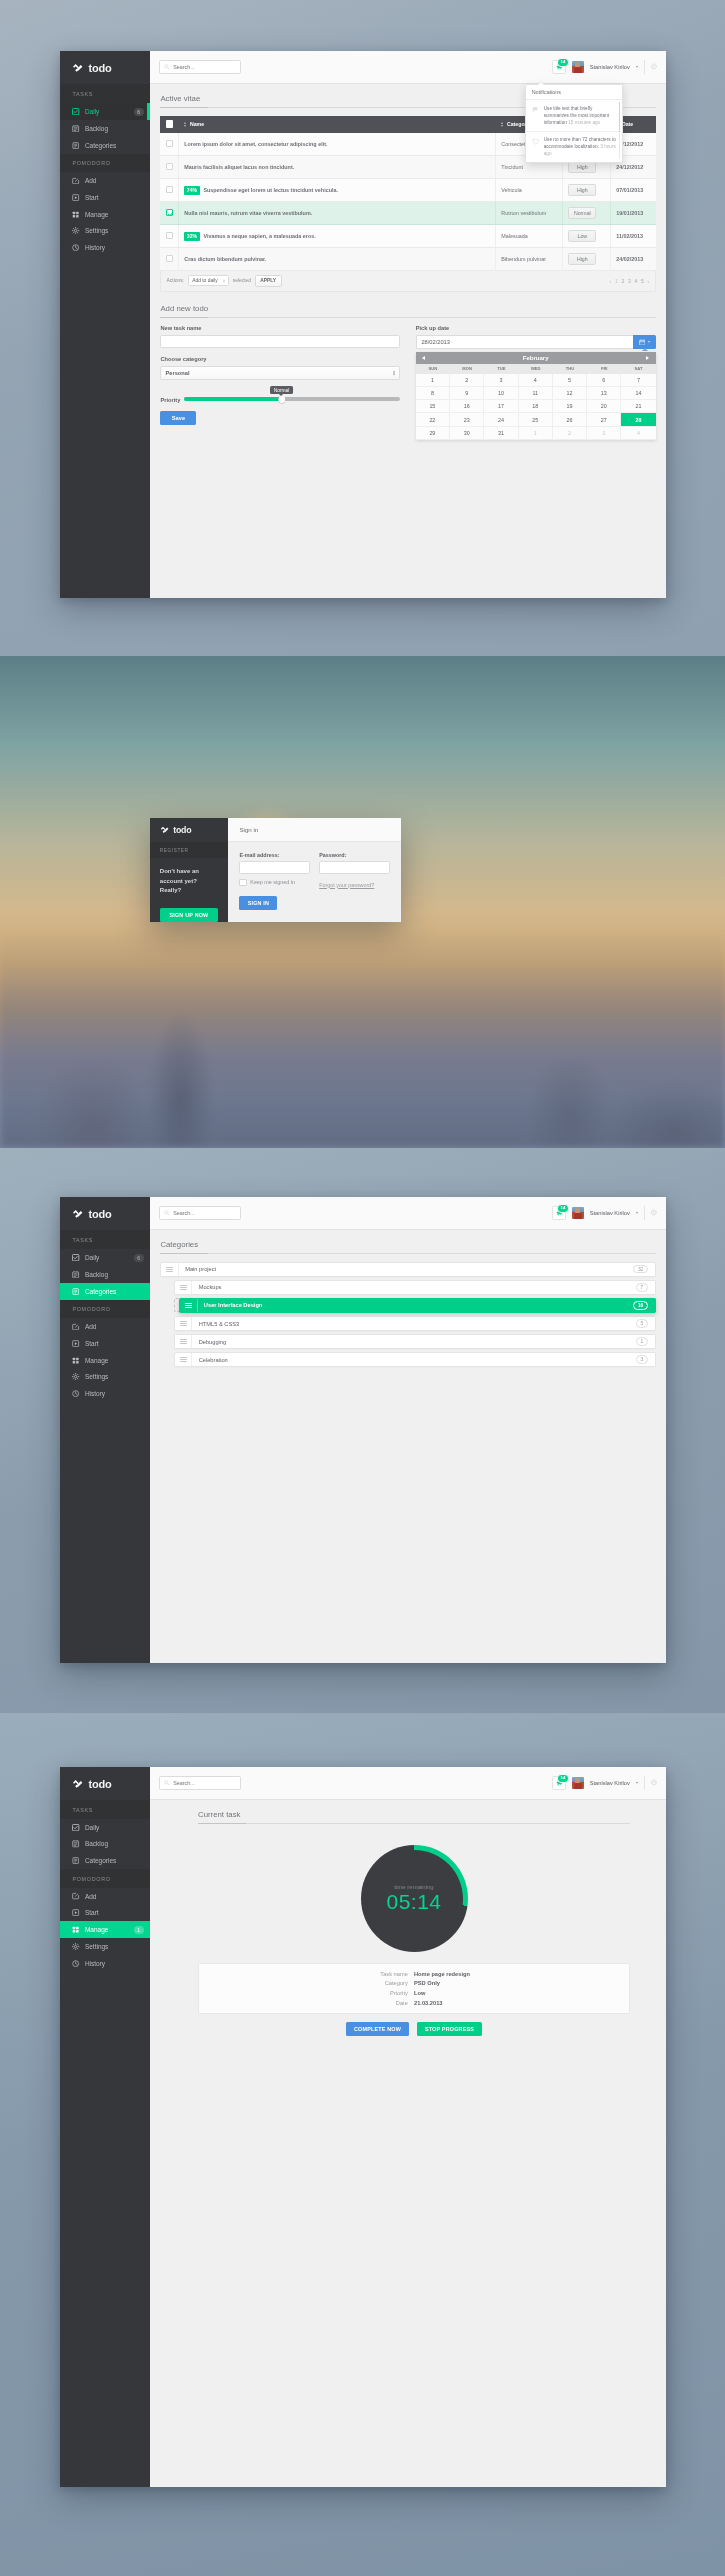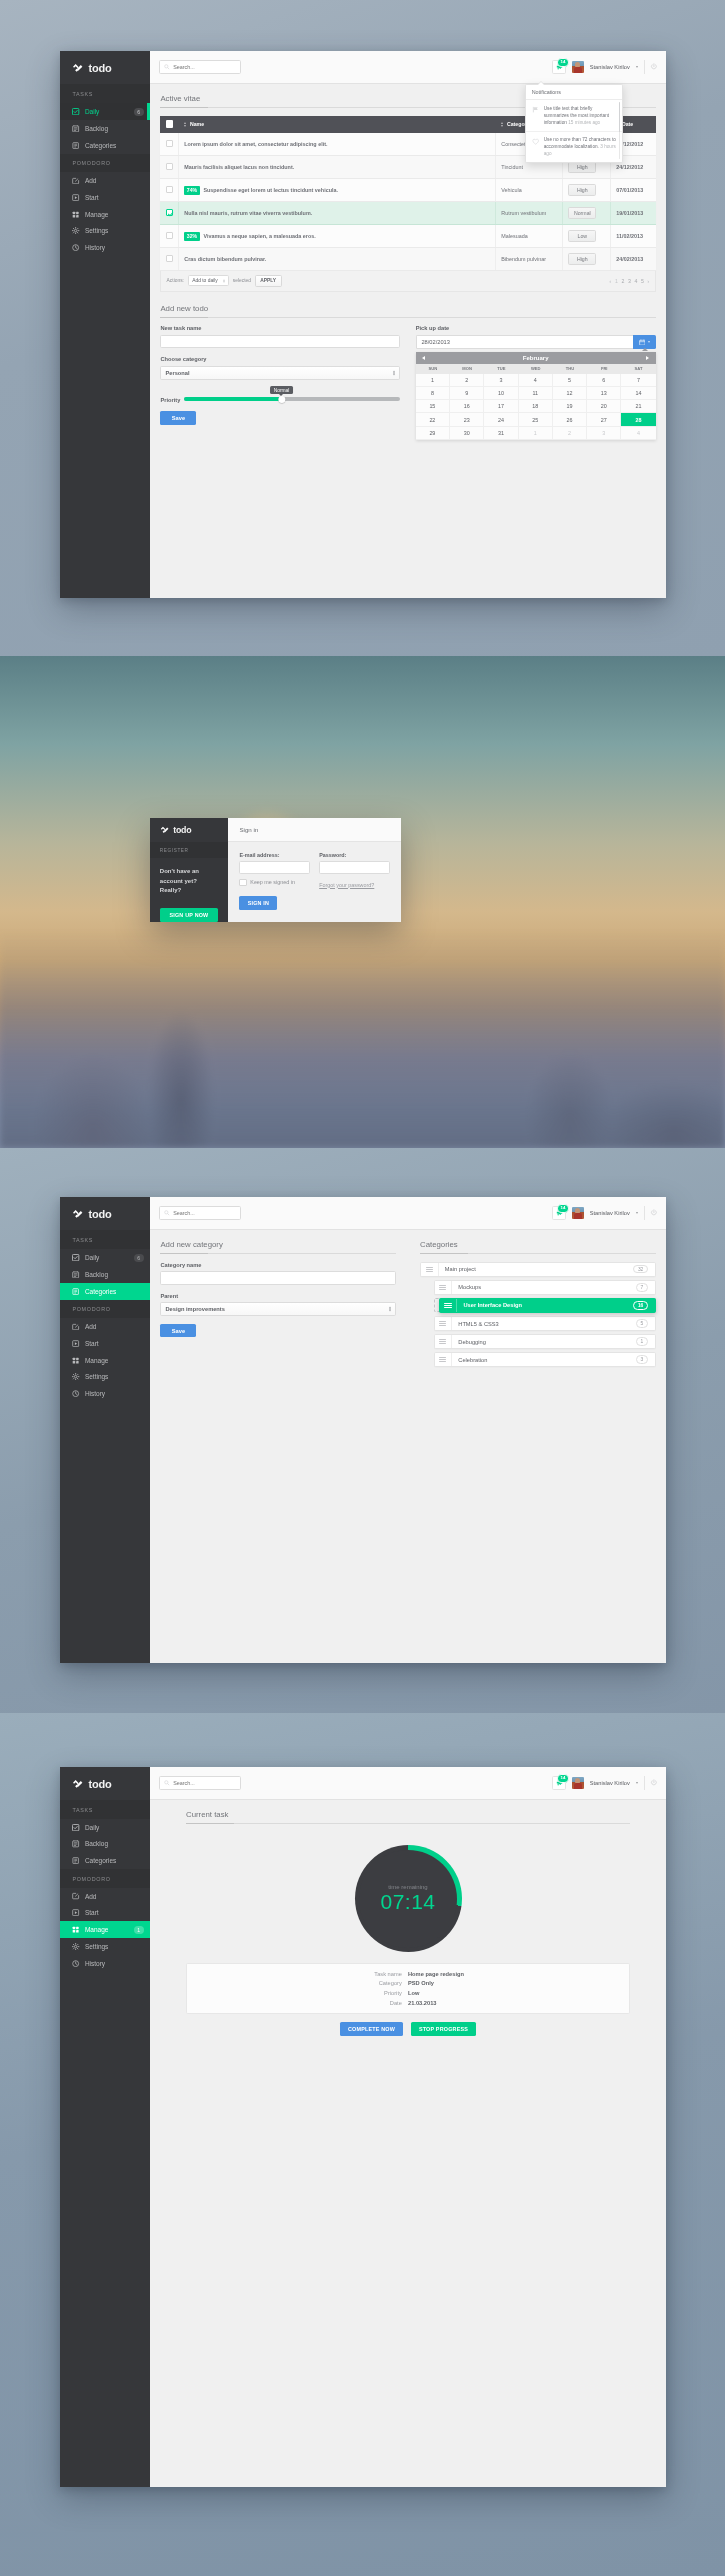--- a/index.html
+++ b/index.html
@@ -802,39 +802,20 @@
           <span class="vdiv"></span>
           <svg class="power" viewBox="0 0 16 16">
               <path d="M8 1.5v6" stroke="#9a9ca1" stroke-width="1.5" fill="none" stroke-linecap="round"></path>
               <path d="M4.3 3.6a5 5 0 1 0 7.4 0" stroke="#9a9ca1" stroke-width="1.5" fill="none" stroke-linecap="round"></path>
             </svg>
         </div>
       </div>
 
       <div class="content">
         <div class="form-cols" style="gap:24px;">
-          <div class="fcol">
-            <div class="sect-title">Add new category</div>
-            <div class="sect-rule"></div>
-            <div class="fgroup">
-              <span class="flabel">Category name</span>
-              <input class="finput" value="" style="">
-            </div>
-            <div class="fgroup">
-              <span class="flabel">Parent</span>
-              <div class="fsel">
-                <span>Design improvements</span>
-                <span class="arrows">
-                    <i class="up"></i>
-                    <i class="dn"></i>
-                  </span>
-              </div>
-            </div>
-            <button class="btn-blue">Save</button>
-          </div>
 
           <div class="fcol">
             <div class="sect-title">Categories</div>
             <div class="sect-rule"></div>
             <div id="cat-list">
                 <div class="cat-row" style="margin-left: 0px;">
                   <span class="cat-handle">
                     <span class="bars">
                       <span></span>
                       <span></span>
@@ -1040,29 +1021,29 @@
           <span class="username">Stanislav Kirilov</span>
           <span class="caret"></span>
           <span class="vdiv"></span>
           <svg class="power" viewBox="0 0 16 16">
               <path d="M8 1.5v6" stroke="#9a9ca1" stroke-width="1.5" fill="none" stroke-linecap="round"></path>
               <path d="M4.3 3.6a5 5 0 1 0 7.4 0" stroke="#9a9ca1" stroke-width="1.5" fill="none" stroke-linecap="round"></path>
             </svg>
         </div>
       </div>
 
-      <div class="content" style="padding:9.3px 36px 11.4px 36px;">
+      <div class="content" style="padding:9.3px 36px 11.4px 36px;margin-left:12px;">
         <div class="sect-title">Current task</div>
         <div class="sect-rule"></div>
 
         <div class="timer-wrap">
           <div class="dial">
             <div class="dial-inner">
               <span class="dial-lbl">time remaining</span>
-              <span class="dial-time">07:14</span>
+              <span class="dial-time">05:14</span>
             </div>
           </div>
         </div>
 
         <div class="detail-card">
           <div class="detail-rows" id="timer-details">
               <div class="drow">
                 <span class="dk">Task name</span>
                 <span class="dv">Home page redesign</span>
               </div>

